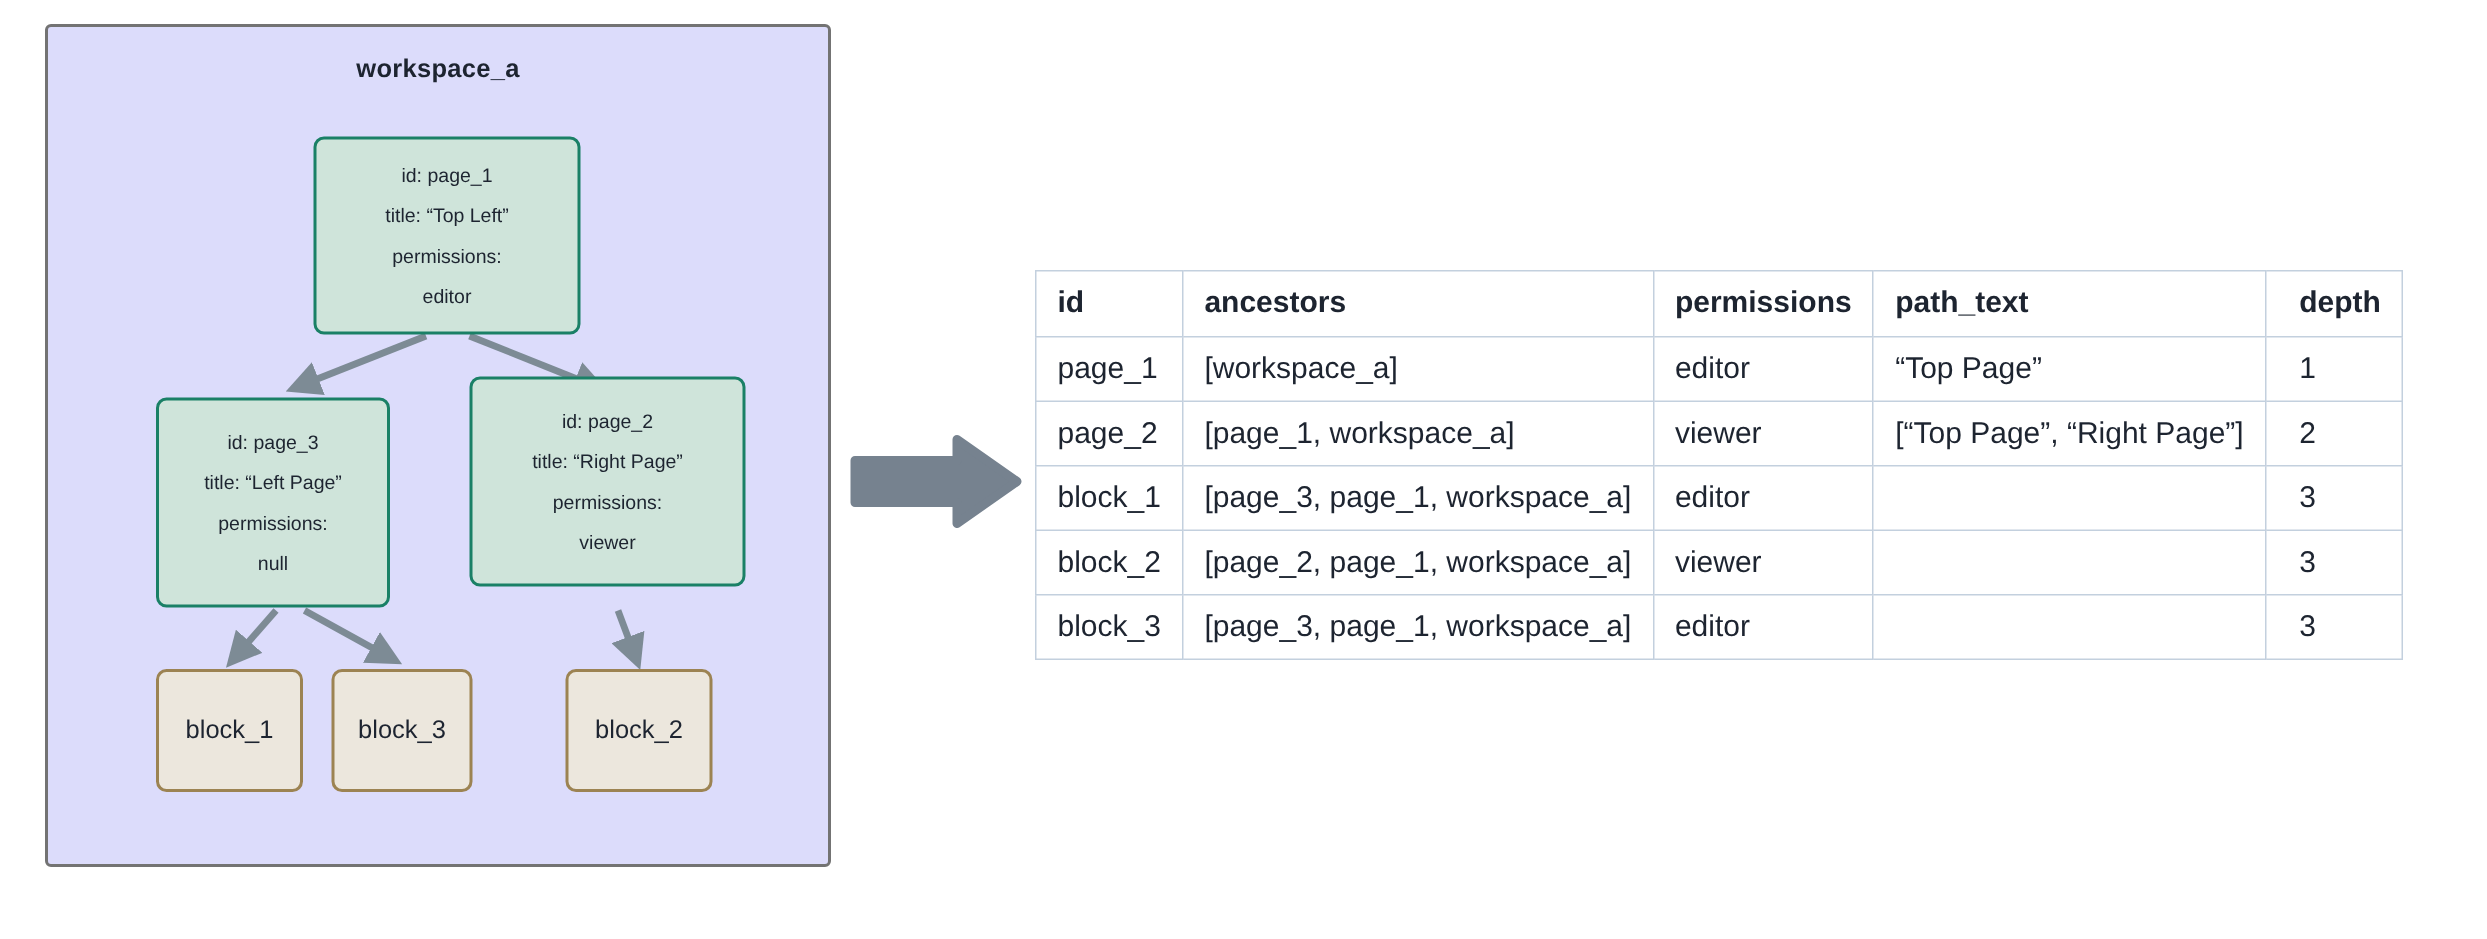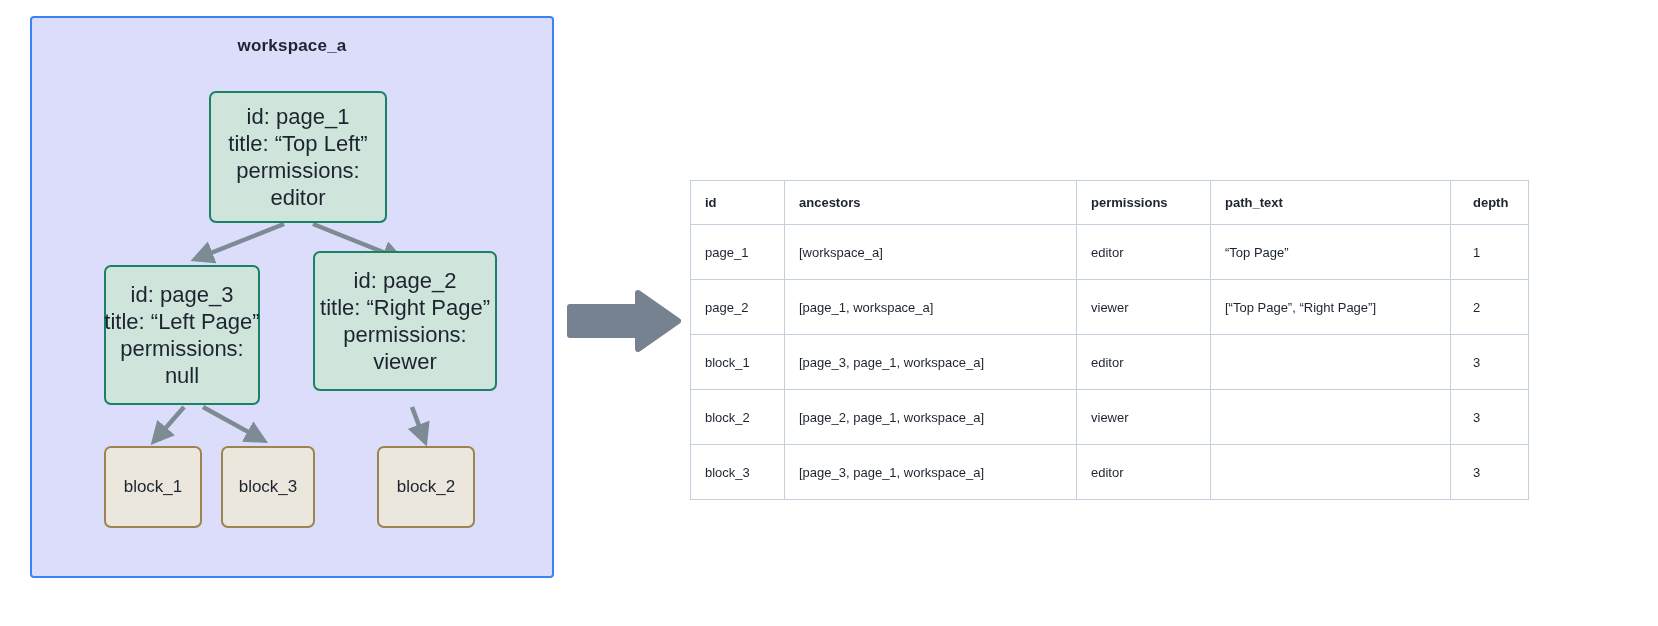--- a/index.html
+++ b/index.html
@@ -16,21 +16,21 @@
   }
 
   
   #workspace-container {
     position: absolute;
     left: 30px;
     top: 16px;
     width: 524px;
     height: 562px;
     background: #dcdcfb;
-    border: 2px solid #3b82f6;
+    border: 2px solid #737373;
     border-radius: 4px;
     box-sizing: border-box;
   }
   #workspace-title {
     position: absolute;
     left: 0;
     top: 18px;
     width: 100%;
     text-align: center;
     font-size: 17px;
@@ -47,21 +47,21 @@
     flex-direction: column;
     align-items: center;
     justify-content: center;
     border-radius: 7px;
     color: #1d2430;
     z-index: 3;
   }
   .node.page {
     background: #cfe4da;
     border: 2px solid #1a8066;
-    font-size: 22px;
+    font-size: 13px;
     line-height: 27px;
   }
   .node.block {
     background: #ece7dd;
     border: 2px solid #9c8352;
     font-size: 17px;
   }
   .node .line {
     white-space: nowrap;
   }
@@ -94,29 +94,29 @@
   }
 
   
   #result-table-wrap {
     position: absolute;
     left: 690px;
     top: 180px;
   }
   table {
     border-collapse: collapse;
-    font-size: 13px;
+    font-size: 20px;
     color: #1d2430;
     background: #ffffff;
   }
   th, td {
     border: 1px solid #c3d0de;
     text-align: left;
     padding: 0 14px;
-    height: 55px;
+    height: 43px;
     white-space: nowrap;
     box-sizing: border-box;
   }
   th {
     font-weight: bold;
     height: 44px;
   }
   .col-id       { width: 94px; }
   .col-anc      { width: 292px; }
   .col-perm     { width: 134px; }

